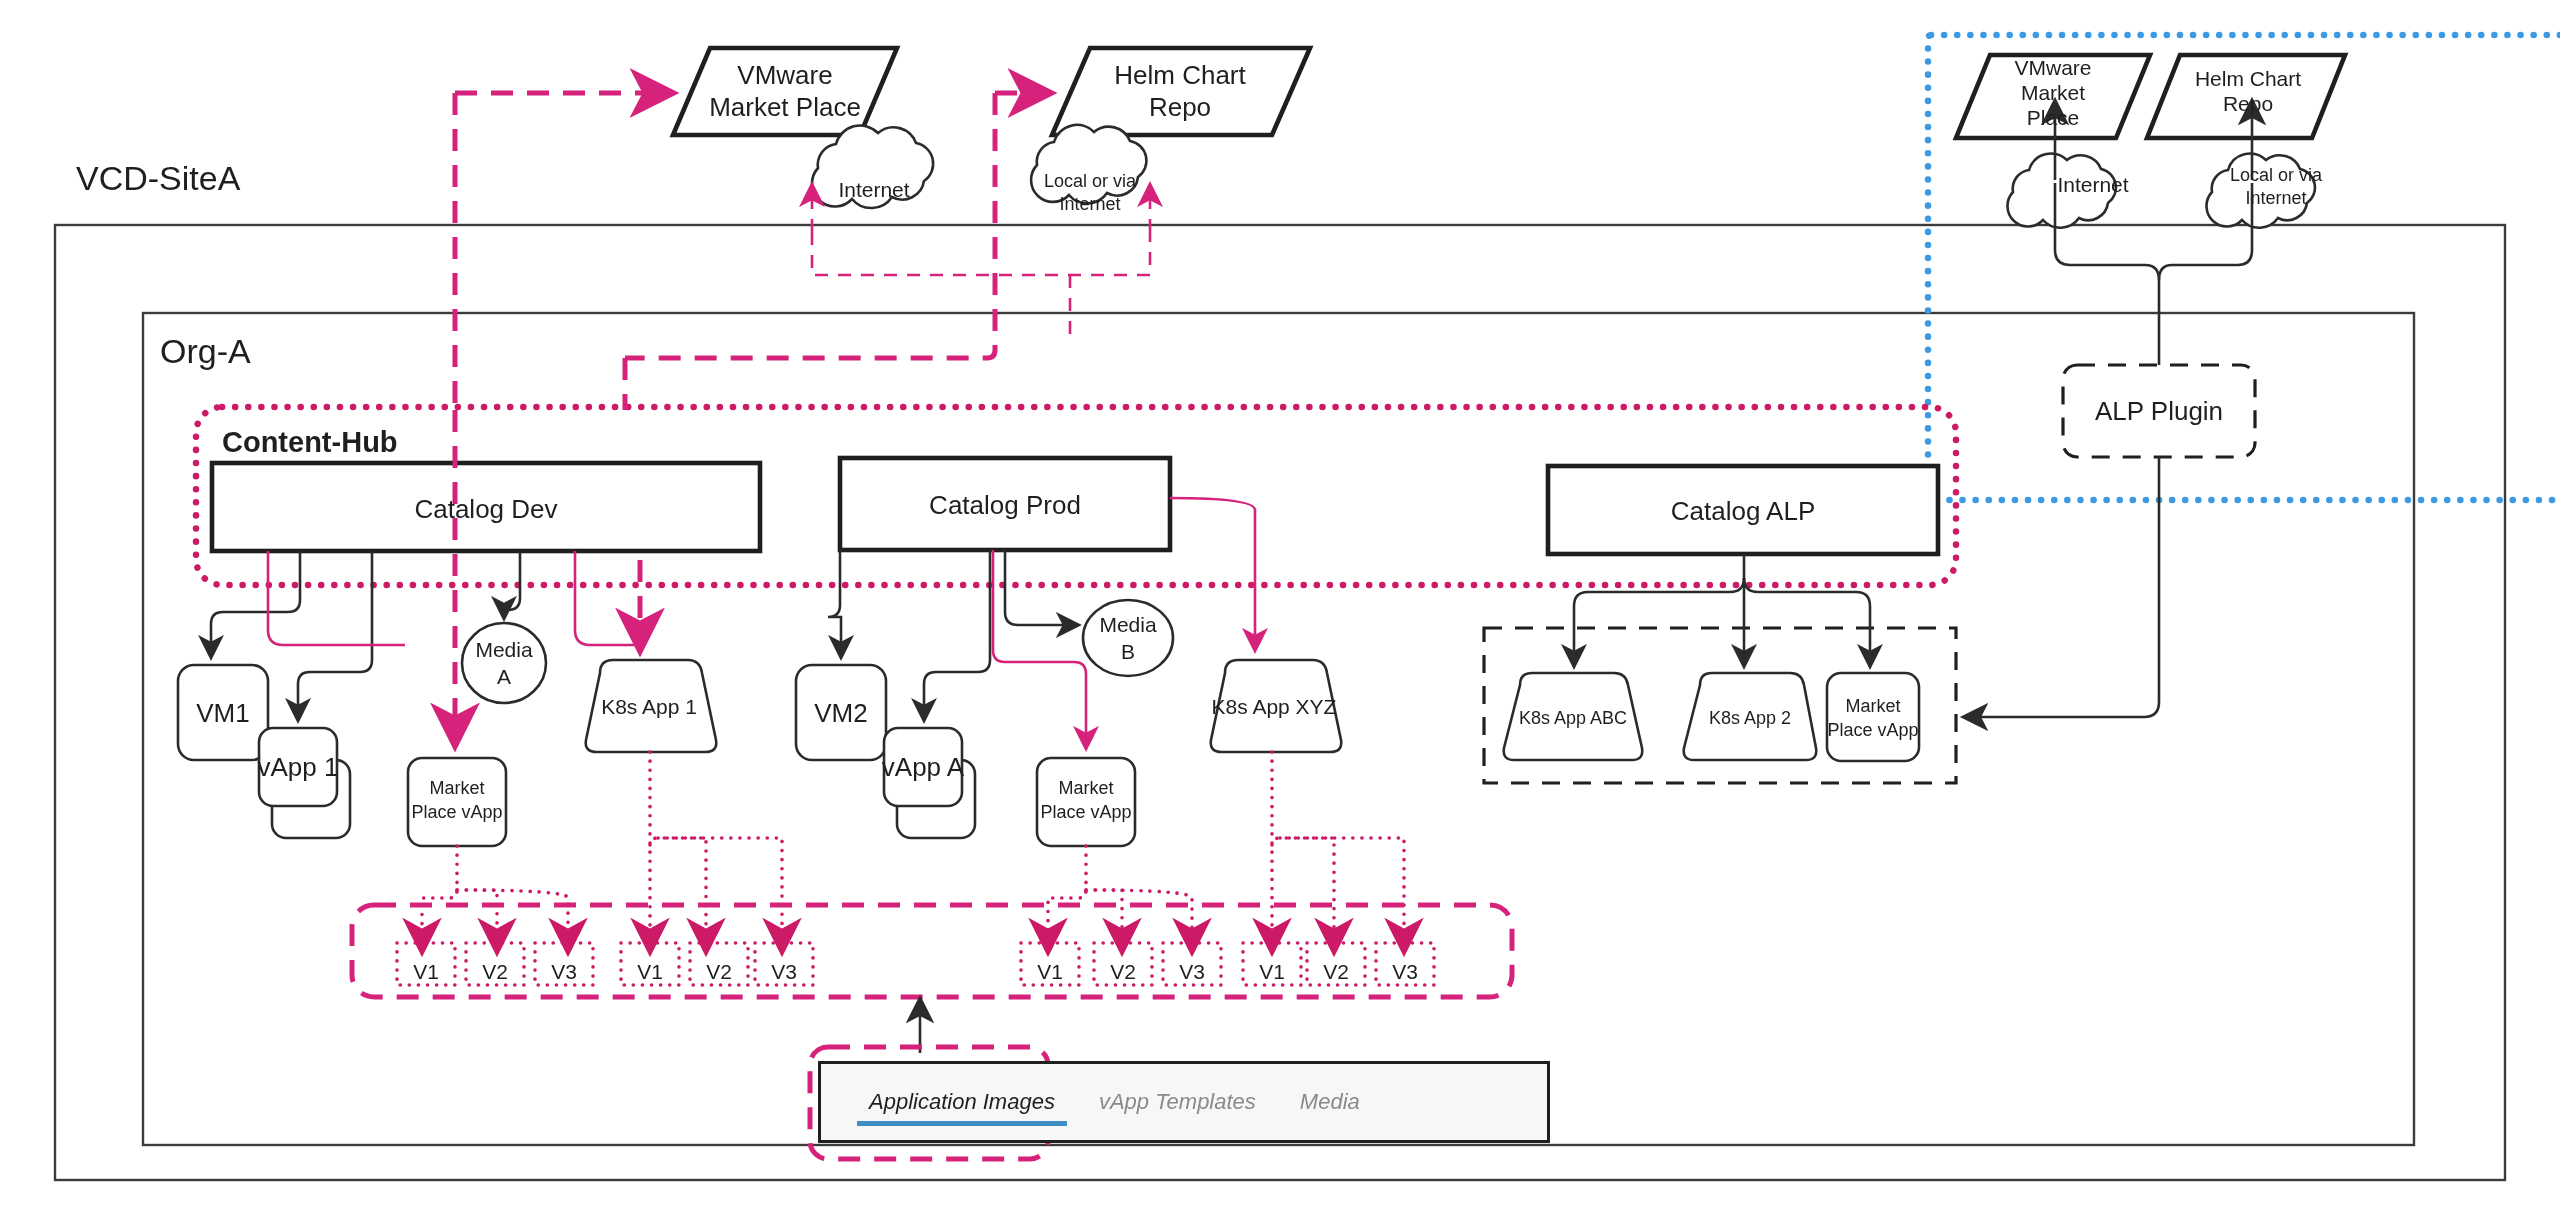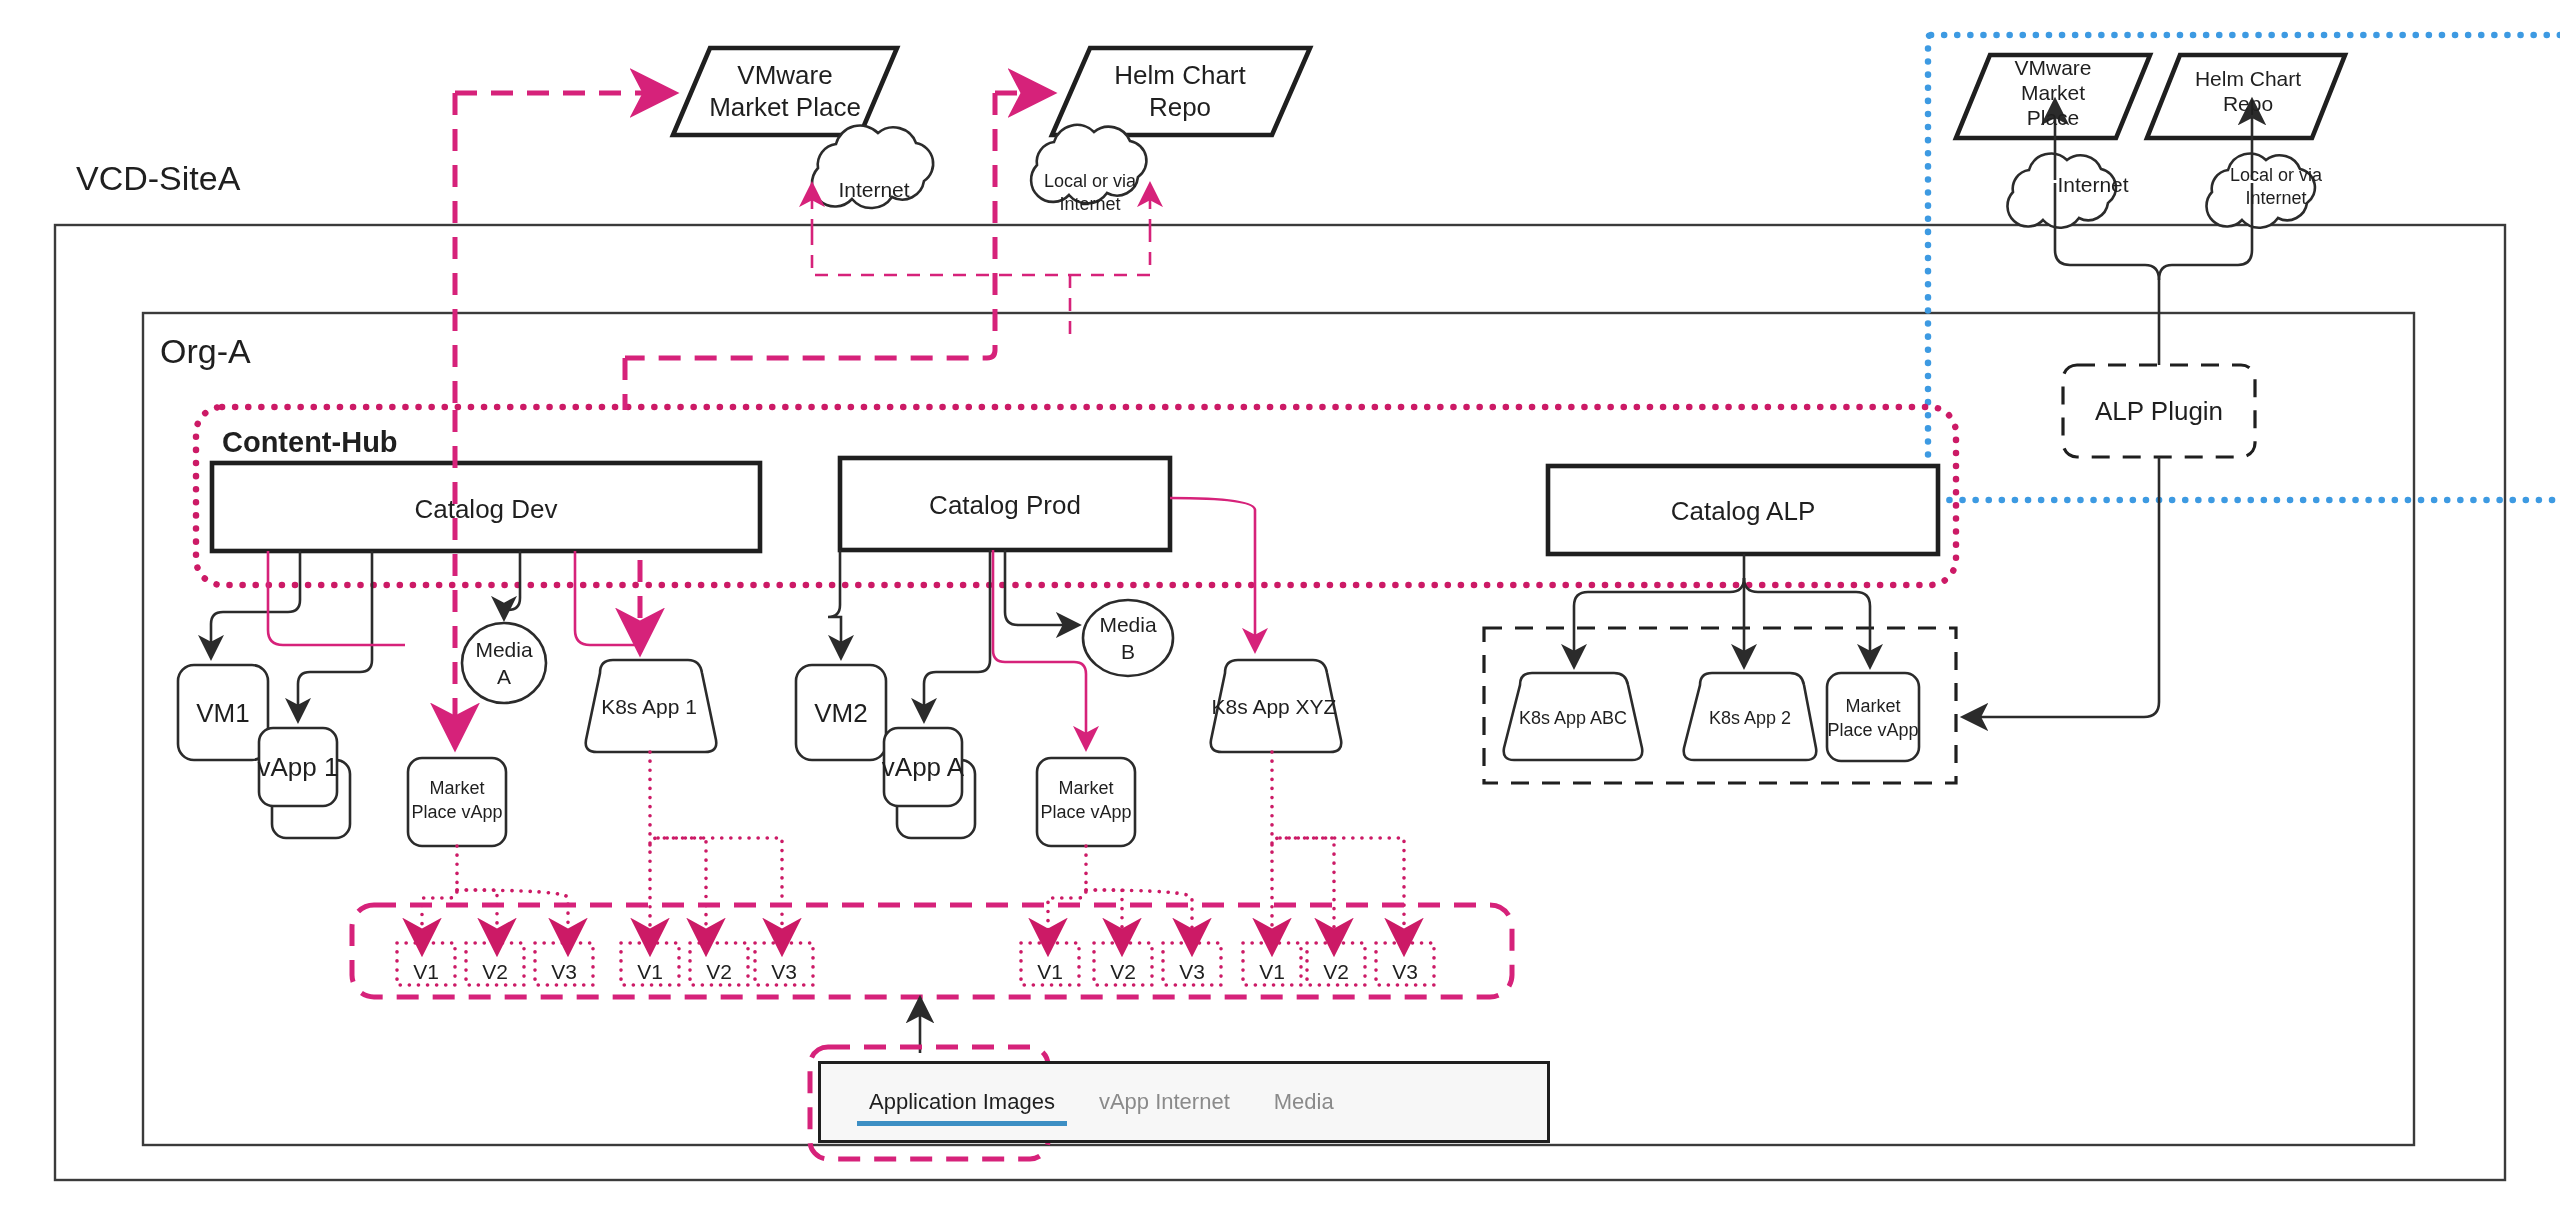--- a/index.html
+++ b/index.html
@@ -22,21 +22,21 @@
   .pink-dot{fill:none;stroke:#cc1a66;stroke-width:6.5;stroke-dasharray:0.1 13;stroke-linecap:round;}
   .pink-dot-thin{fill:none;stroke:#cc1a66;stroke-width:3.6;stroke-dasharray:0.1 9;stroke-linecap:round;}
   .blue-dot{fill:none;stroke:#3d9ae2;stroke-width:6.5;stroke-dasharray:0.1 13;stroke-linecap:round;}
   .blk-dash{fill:none;stroke:#1f1f1f;stroke-width:3.2;stroke-dasharray:18 13;}
   .frame{fill:none;stroke:#3b3b3b;stroke-width:2.4;}
   
   #tabwidget{position:absolute;box-sizing:border-box;background:#f7f7f7;
              border:3px solid #1f1f1f;display:flex;align-items:flex-start;}
   #tabwidget .tabs{display:flex;align-items:flex-end;padding-left:26px;height:100%;}
   #tabwidget .tab{font-size:22px;color:#8a8a8a;padding:0 22px;
-                  height:100%;display:flex;align-items:center;white-space:nowrap;}
+                  height:100%;display:flex;align-items:center;white-space:nowrap;font-style:italic;}
   #tabwidget .tab.active{color:#1f1f1f;}
   #tabwidget .bar{position:absolute;left:26px;bottom:14px;height:5px;background:#3d8fc4;}
   #tabwidget .trackline{position:absolute;left:26px;right:10px;bottom:15px;height:2px;background:#e2e2e2;z-index:-1;}
 </style>
 </head>
 <body>
 
 <div id="stage">
 
 <svg id="diagram" viewBox="0 0 2560 1227">
@@ -240,19 +240,19 @@
   <text class="lbl-sm" x="1192" y="979" text-anchor="middle">V3</text>
   <text class="lbl-sm" x="1272" y="979" text-anchor="middle">V1</text>
   <text class="lbl-sm" x="1336" y="979" text-anchor="middle">V2</text>
   <text class="lbl-sm" x="1405" y="979" text-anchor="middle">V3</text>
 </svg>
 
 <div id="tabwidget" style="left:818px;top:1061px;width:732px;height:82px;">
   <div class="trackline"></div>
   <div class="tabs">
     <div class="tab active">Application Images</div>
-    <div class="tab">vApp Internet</div>
+    <div class="tab">vApp Templates</div>
     <div class="tab">Media</div>
   </div>
   <div class="bar" id="activebar" style="width: 210px; left: 36px;"></div>
 </div>
 
 </div>
 
 </body></html>

